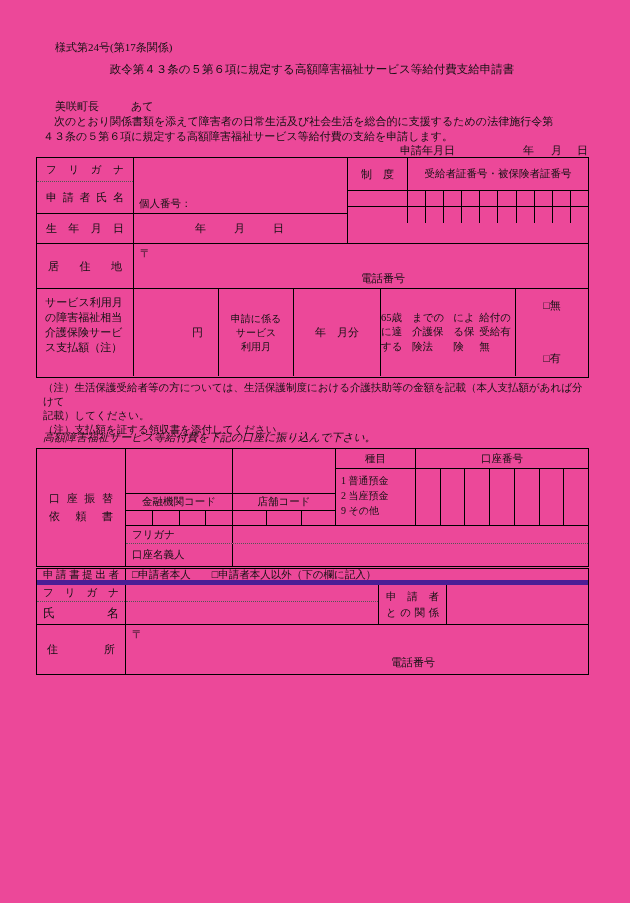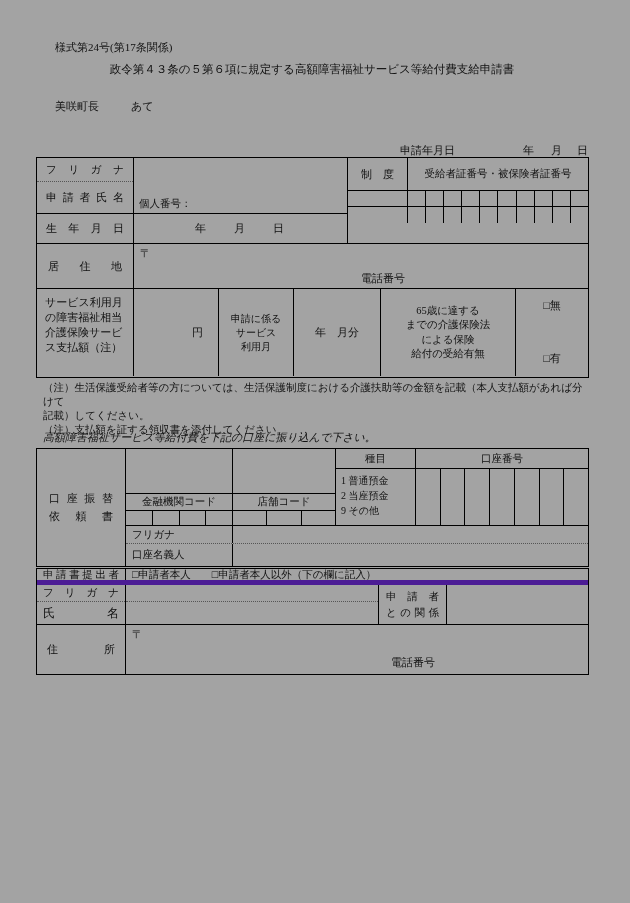--- a/index.html
+++ b/index.html
@@ -1,18 +1,18 @@
 <!DOCTYPE html>
 <html><head>
 <meta charset="utf-8">
 <style>
   * { margin:0; padding:0; box-sizing:border-box; }
   html,body { background:#e8e8e8; }
   .page {
-    position:relative; width:630px; height:903px; background:#a3a3a3;
+    position:relative; width:630px; height:903px; background:#ec4899;
     font-family:"Liberation Serif","DejaVu Serif",serif;
     color:#111; font-size:11px; overflow:hidden;
   }
   .abs { position:absolute; }
   .jst { text-align:justify; text-align-last:justify; width:100%; }
 
   
   .form-no { left:55px; top:40px; }
   .title { left:36px; top:62px; width:552px; text-align:center; font-size:11.5px; }
   .addressee { left:55px; top:99px; }
@@ -54,21 +54,21 @@
   .t1-res { height:45px; border-bottom:1px solid #000; display:flex; }
   .t1-res .lblcol { display:flex; align-items:center; padding:0 11px; }
   .res-val { flex:1; position:relative; }
   .postal1 { position:absolute; left:6px; top:2px; }
   .phone1 { position:absolute; left:227px; bottom:2px; }
   .t1-svc { height:87px; display:flex; }
   .pay-lbl { width:97px; border-right:1px solid #000; padding:6px 8px 0 8px; line-height:15px; }
   .yen-cell { width:85px; border-right:1px solid #000; display:flex; align-items:center; justify-content:flex-end; padding-right:15px; }
   .svc-cell { width:75px; border-right:1px solid #000; display:flex; flex-direction:column; align-items:center; justify-content:center; font-size:10px; line-height:14px; }
   .ym-cell { width:87px; border-right:1px solid #000; display:flex; align-items:center; justify-content:center; }
-  .ins-cell { width:135px; border-right:1px solid #000; display:flex; flex-direction:column; align-items:center; justify-content:center; font-size:10.5px; line-height:14.5px; }
+  .ins-cell { width:135px; border-right:1px solid #000; display:flex; flex-direction:row; align-items:center; justify-content:center; font-size:10.5px; line-height:14.5px; }
   .chk-cell { flex:1; display:flex; flex-direction:column; align-items:center; justify-content:space-between; padding:9px 0 10px 0; }
 
   
   .notes { left:43px; top:381px; width:549px; font-size:10.5px; line-height:14px; }
   .instruction { left:43px; top:430px;font-style:italic; }
 
   
   .t2 { left:36px; top:448px; width:553px; height:119px; border:1px solid #000; display:flex; }
   .t2-title { width:89px; border-right:1px solid #000; display:flex; flex-direction:column; align-items:flex-end; justify-content:center; gap:3px; }
   .t2-title .jst { padding:0 12px; }
@@ -122,20 +122,24 @@
 </head>
 <body>
 
 <div class="page">
 
   <div class="abs form-no">様式第24号(第17条関係)</div>
   <div class="abs title">政令第４３条の５第６項に規定する高額障害福祉サービス等給付費支給申請書</div>
   <div class="abs addressee">
     <span>美咲町長</span><span class="ate">あて</span>
   </div>
+  <div class="abs bodytext">
+    <div class="l1">次のとおり関係書類を添えて障害者の日常生活及び社会生活を総合的に支援するための法律施行令第</div>
+    <div class="l2">４３条の５第６項に規定する高額障害福祉サービス等給付費の支給を申請します。</div>
+  </div>
   <div class="abs dateline">
     <span class="dl-label">申請年月日</span>
     <span class="dl-y">年</span>
     <span class="dl-m">月</span>
     <span class="dl-d">日</span>
   </div>
 
   <div class="abs t1">
     <div class="t1-top">
       <div class="t1-left">

